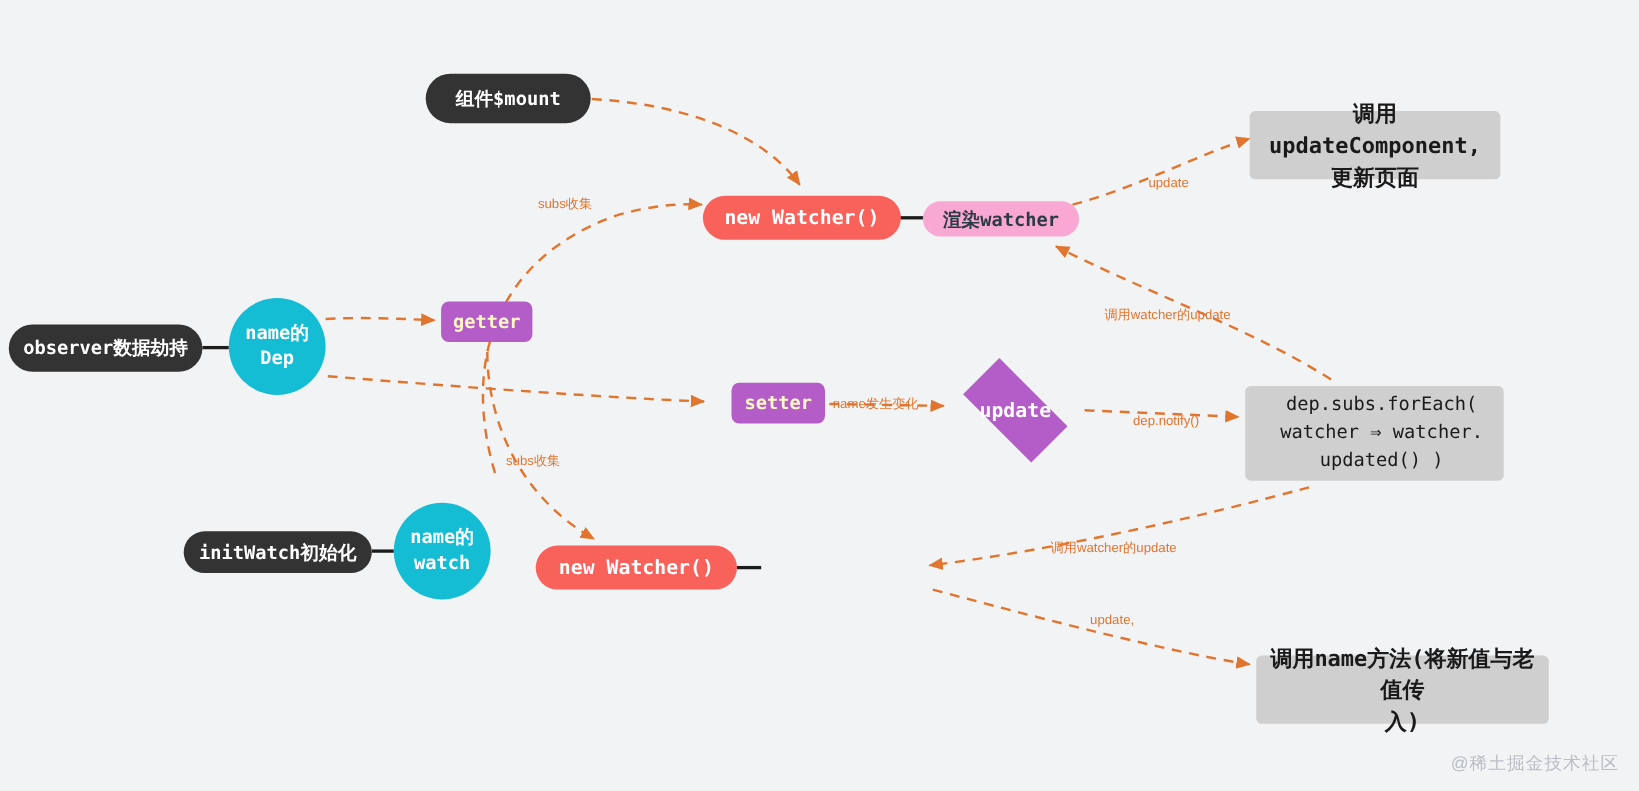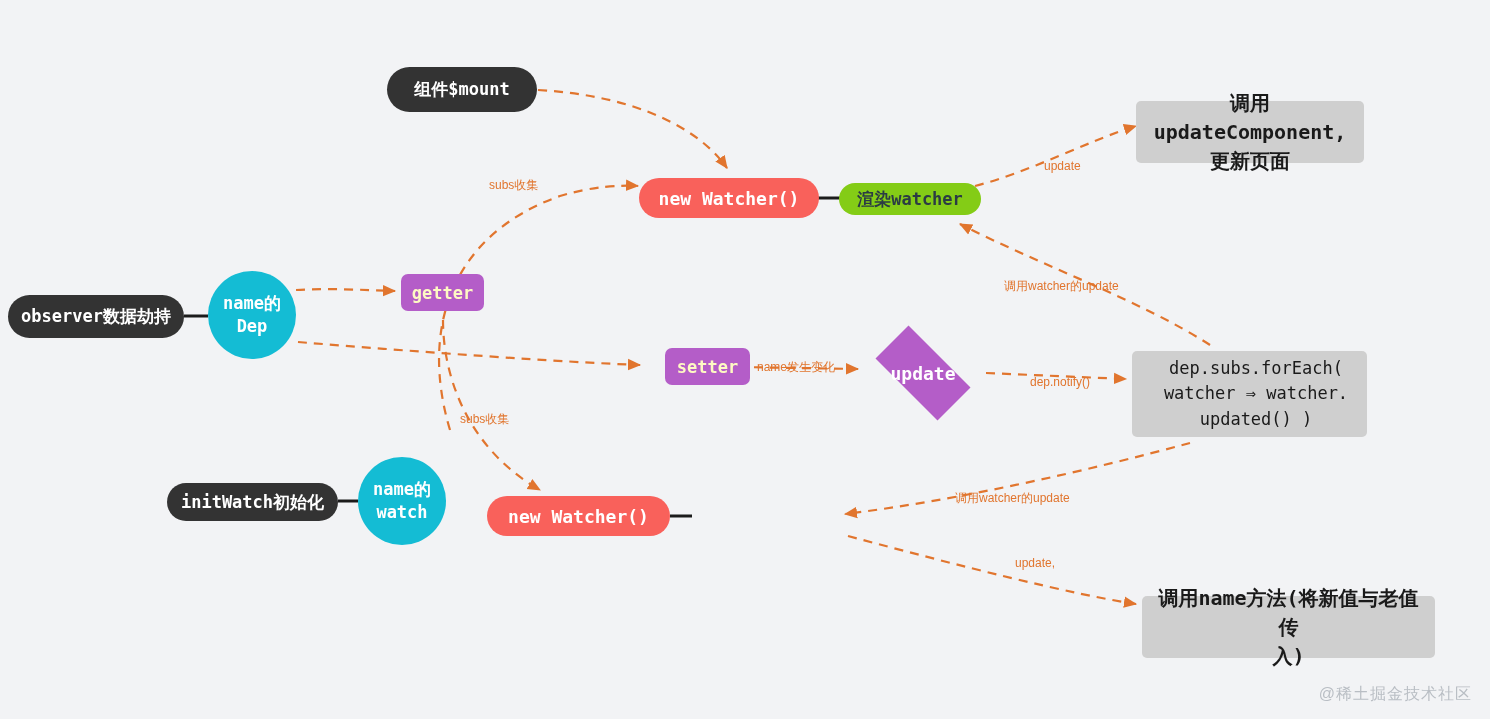--- a/index.html
+++ b/index.html
@@ -45,21 +45,21 @@
   .pill-red {
     background: #f9615b;
     color: #ffffff;
     border-radius: 22px;
     font-family: "DejaVu Sans Mono", "Liberation Mono", monospace;
     font-weight: bold;
     font-size: 18px;
   }
   
   .pill-blue {
-    background: #84cc16;
+    background: #f9a8d4;
     color: #2b3b44;
     border-radius: 18px;
     font-family: "DejaVu Sans Mono", "Liberation Mono", monospace;
     font-weight: bold;
     font-size: 17px;
   }
   
   .circle-cyan {
     background: #14bcd4;
     color: #ffffff;
@@ -231,36 +231,36 @@
   <div class="node circle-cyan" style="left:358px; top:457px; width:88px; height:88px;">
     <span>name的
 watch</span>
   </div>
 
   <div class="node pill-red" style="left:487px; top:496px; width:183px; height:40px;">
     <span>new Watcher()</span>
   </div>
 
 
-  <div class="node box-grey" style="left:1142px; top:596px; width:293px; height:62px;">
+  <div class="node box-grey" style="left:1142px; top:596px; width:266px; height:62px;">
     <span>调用name方法(将新值与老值传
 入)</span>
   </div>
 
   <div class="edge-label" style="left:489px; top:177px;">subs收集</div>
 
   <div class="edge-label" style="left:460px; top:411px;">subs收集</div>
 
   <div class="edge-label" style="left:1044px; top:159px;">update</div>
 
   <div class="edge-label" style="left:1004px; top:278px;">调用watcher的update</div>
 
   <div class="edge-label" style="left:757px; top:359px;">name发生变化</div>
 
   <div class="edge-label" style="left:1030px; top:375px;">dep.notify()</div>
 
   <div class="edge-label" style="left:955px; top:490px;">调用watcher的update</div>
 
-  <div class="edge-label" style="left:1015px; top:556px;">update,</div>
+  <div class="edge-label" style="left:991px; top:556px;">update,</div>
 
   <div class="watermark">@稀土掘金技术社区</div>
 
 </div>
 
 </body></html>

